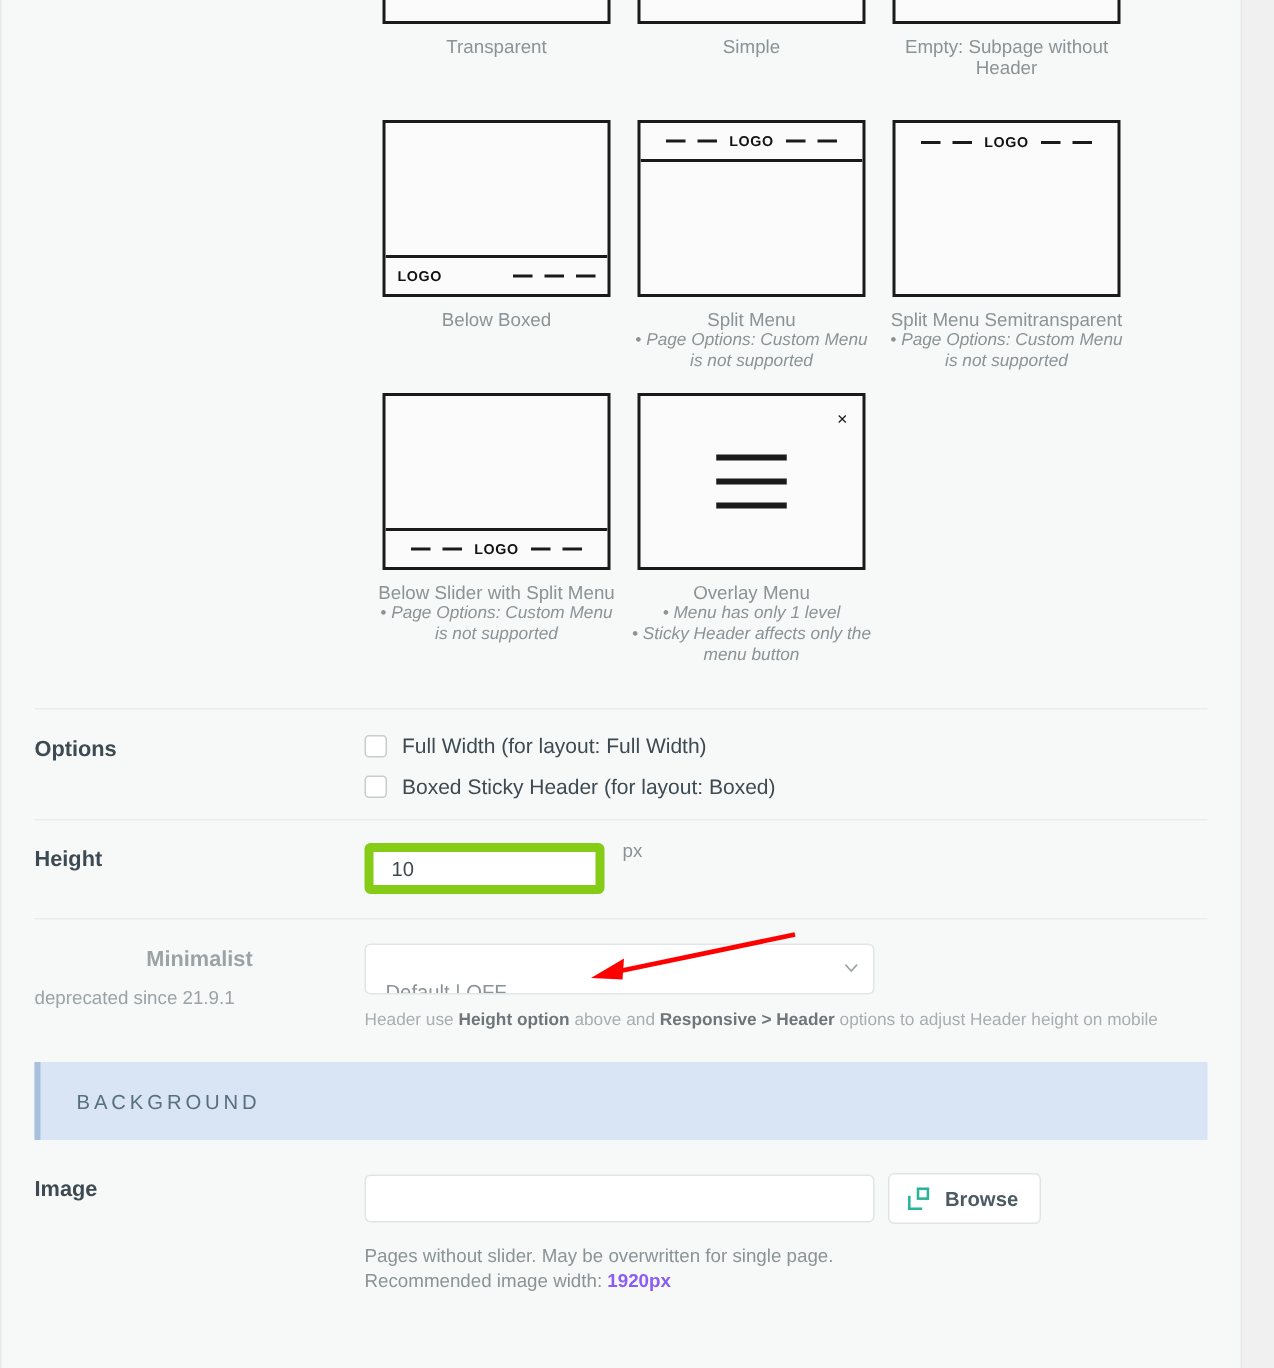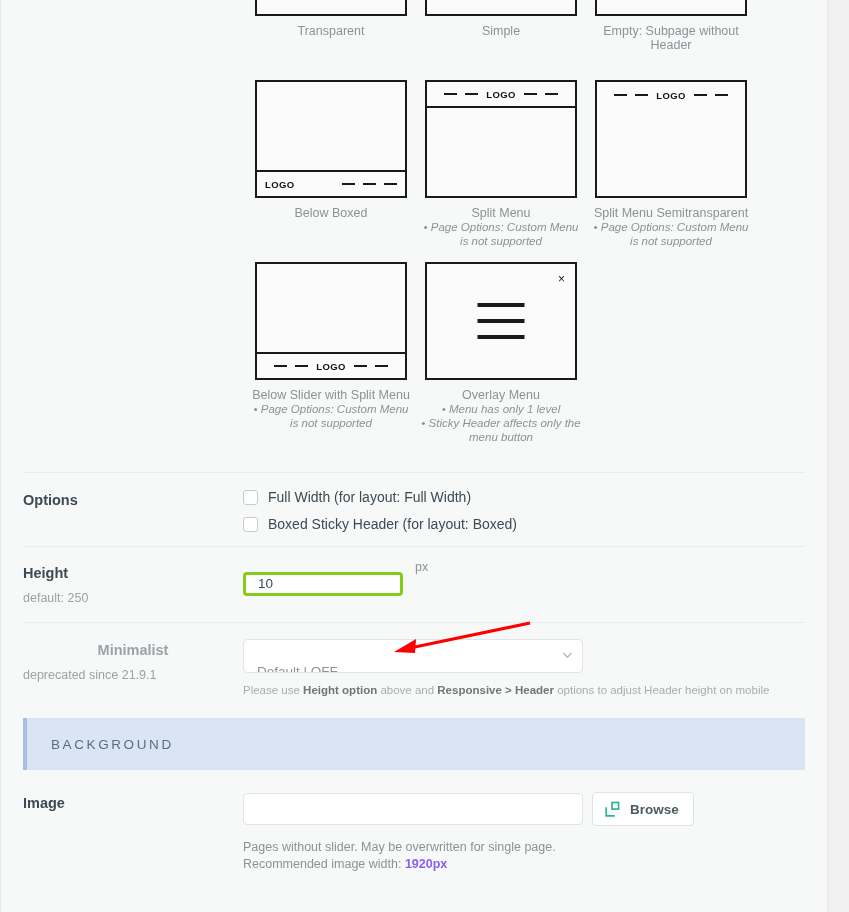--- a/index.html
+++ b/index.html
@@ -204,22 +204,22 @@
     line-height: 16px;
   }
 
   
   .inline {
     display: flex;
     align-items: center;
   }
   .txt-input {
     width: 160px;
-    height: 24px;
-    border: 3px solid #84cc16;
+    height: 34px;
+    border: 6px solid #84cc16;
     border-radius: 4px;
     background: #fff;
     box-sizing: border-box;
     padding: 0 12px;
     font-family: "Liberation Sans", sans-serif;
     font-size: 13.5px;
     color: #3d4a52;
     line-height: 32px;
     outline: none;
   }
@@ -446,21 +446,20 @@
           <span class="chk-label">Boxed Sticky Header (for layout: Boxed)</span>
         </div>
       </div>
     </div>
 
     <div class="divider"></div>
 
     <div class="row" style="padding-top:15px; padding-bottom:16px;">
       <div class="label-col">
         <div class="row-title">Height</div>
-        <div class="row-sub">default: 250</div>
       </div>
       <div class="ctrl-col inline">
         <input class="txt-input" type="text" value="10" style="">
         <span class="unit">px</span>
       </div>
     </div>
 
     <div class="divider"></div>
 
     <div class="row" style="padding-top:16px; padding-bottom:14px;">
@@ -469,21 +468,21 @@
         <div class="row-sub">deprecated since 21.9.1</div>
       </div>
       <div class="ctrl-col">
         <div class="select-wrap">
           <div class="select-box">Default | OFF</div>
           <svg class="chev" viewBox="0 0 10 10">
             <path d="M0.7 2.3 L5 7 L9.3 2.3" fill="none" stroke="#9aa3a6" stroke-width="1.2"></path>
           </svg>
         </div>
         <div class="hint">
-          <span>Please use </span><b>Height option</b><span> above and </span><b>Responsive &gt; Header</b><span> options to adjust Header height on mobile</span>
+          <span>Header use </span><b>Height option</b><span> above and </span><b>Responsive &gt; Header</b><span> options to adjust Header height on mobile</span>
         </div>
       </div>
     </div>
 
     <div class="section-banner">
       <span>BACKGROUND</span>
     </div>
 
     <div class="row" style="padding-top:22px;">
       <div class="label-col">

